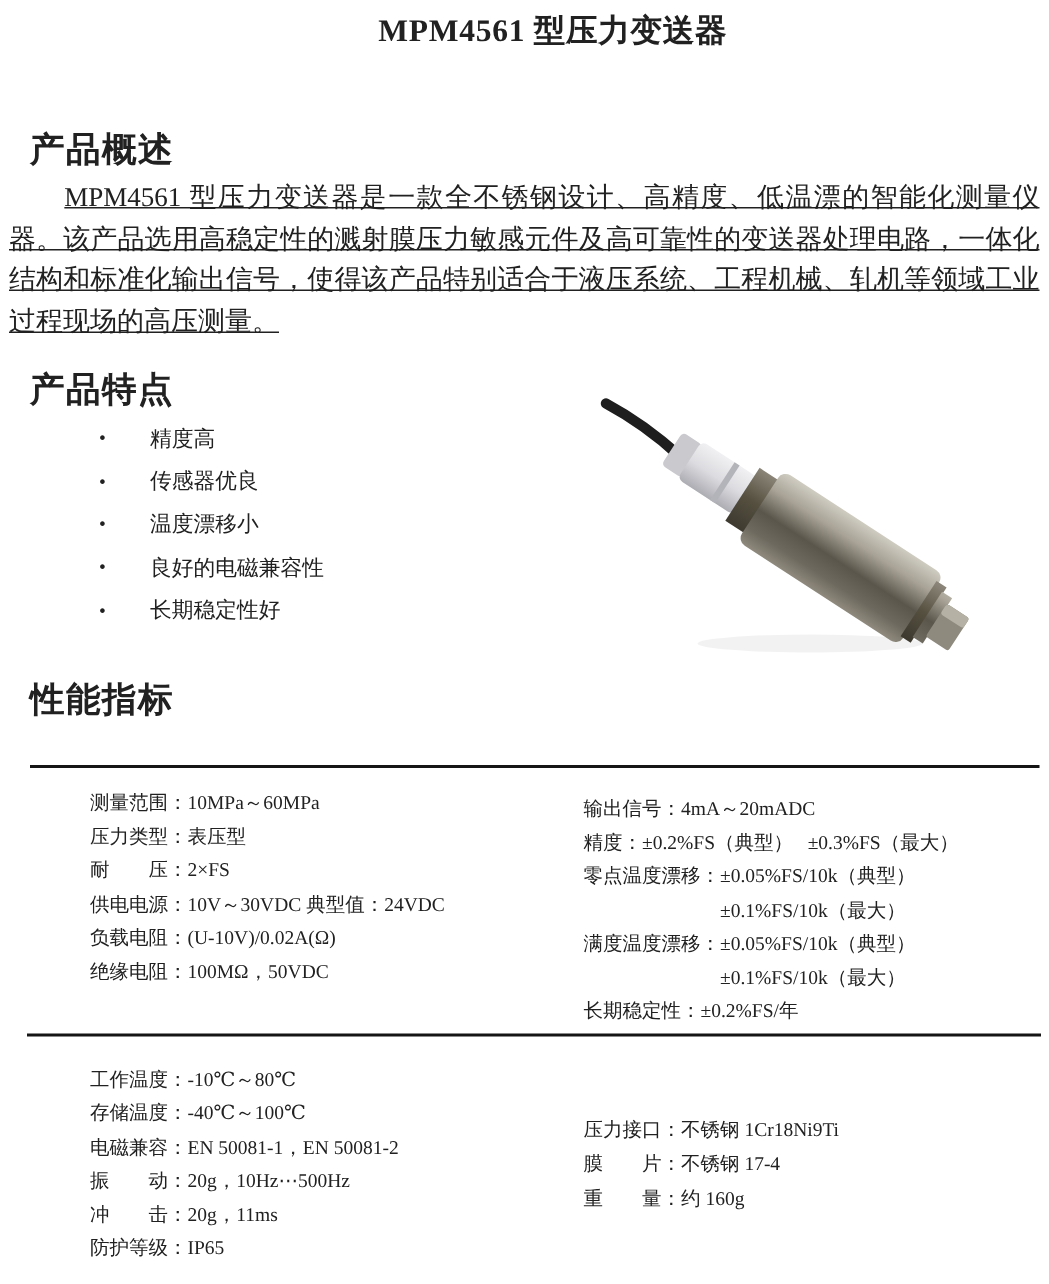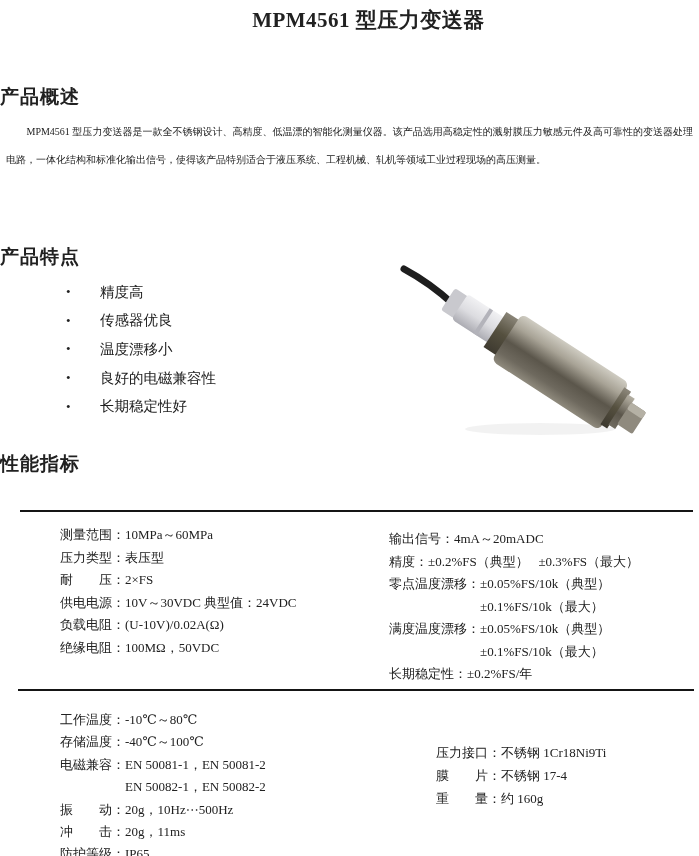--- a/index.html
+++ b/index.html
@@ -6,48 +6,48 @@
   .page {
     position:relative; width:699px; height:856px; background:#ffffff;
     color:#212121; font-family:"Liberation Serif","DejaVu Serif",serif;
     overflow:hidden;
   }
   .doc-title {
     position:absolute; top:6px; left:0; width:100%; text-align:center;
     font-size:21px; font-weight:bold; letter-spacing:0.5px;padding-left:19px;
   }
   .sec-h {
-    position:absolute; left:0; font-size:19px; font-weight:bold;
+    position:absolute; left:20px; font-size:23px; font-weight:bold;
     font-family:Liberation Sans, sans-serif; letter-spacing:1px;
   }
   #h-overview { top:84px; }
   #h-features { top:244px; }
   #h-specs    { top:451px; }
   .para {
     position:absolute; left:6px; top:118px; width:687px;
-    font-size:10px; line-height:27.5px; text-align:justify; text-indent:2.05em;
+    font-size:18px; line-height:27.5px; text-align:justify; text-indent:2.05em;text-decoration:underline;
   }
   .features {
     position:absolute; left:66px; top:278px; list-style:none; margin:0; padding:0;
     font-size:14.5px;
   }
   .features li { display:flex; height:28.6px; align-items:center; }
   .features .bullet { width:34px; font-size:13px; }
   .photo { position:absolute; left:390px; top:255px; }
   .rule { position:absolute; height:2px; background:#151515; }
   #rule1 { left:20px; top:510px; width:673px; }
   #rule2 { left:18px; top:689px; width:676px; }
   .spec-col { position:absolute; font-size:13px; }
   .spec-col .row { line-height:22.5px; white-space:pre; }
   #t1-left  { left:60px;  top:524px; }
   #t1-right { left:389px; top:528px; }
   #t2-left  { left:60px;  top:709px; }
   #t2-left .row { line-height:22.4px; }
   #t2-right { left:389px; top:741px; }
-  #t2-right .row { line-height:23px;margin-left:47px; }
+  #t2-right .row { line-height:23px; }
   #t1-right .cont { padding-left:91px; }
   #t2-left  .cont { padding-left:65px; }
 </style>
 </head>
 <body>
 
 <div class="page">
 
   <div class="doc-title">MPM4561 型压力变送器</div>
 
@@ -134,21 +134,20 @@
     <div class="row cont"><span>±0.1%FS/10k（最大）</span></div>
     <div class="row"><span>长期稳定性：</span><span>±0.2%FS/年</span></div>
   </div>
 
   <div class="rule" id="rule2"></div>
 
   <div class="spec-col" id="t2-left">
     <div class="row"><span>工作温度：</span><span>-10℃～80℃</span></div>
     <div class="row"><span>存储温度：</span><span>-40℃～100℃</span></div>
     <div class="row"><span>电磁兼容：</span><span>EN 50081-1，EN 50081-2</span></div>
-    <div class="row cont"><span>EN 50082-1，EN 50082-2</span></div>
     <div class="row"><span>振　　动：</span><span>20g，10Hz⋯500Hz</span></div>
     <div class="row"><span>冲　　击：</span><span>20g，11ms</span></div>
     <div class="row"><span>防护等级：</span><span>IP65</span></div>
   </div>
 
   <div class="spec-col" id="t2-right">
     <div class="row"><span>压力接口：</span><span>不锈钢 1Cr18Ni9Ti</span></div>
     <div class="row"><span>膜　　片：</span><span>不锈钢 17-4</span></div>
     <div class="row"><span>重　　量：</span><span>约 160g</span></div>
   </div>

